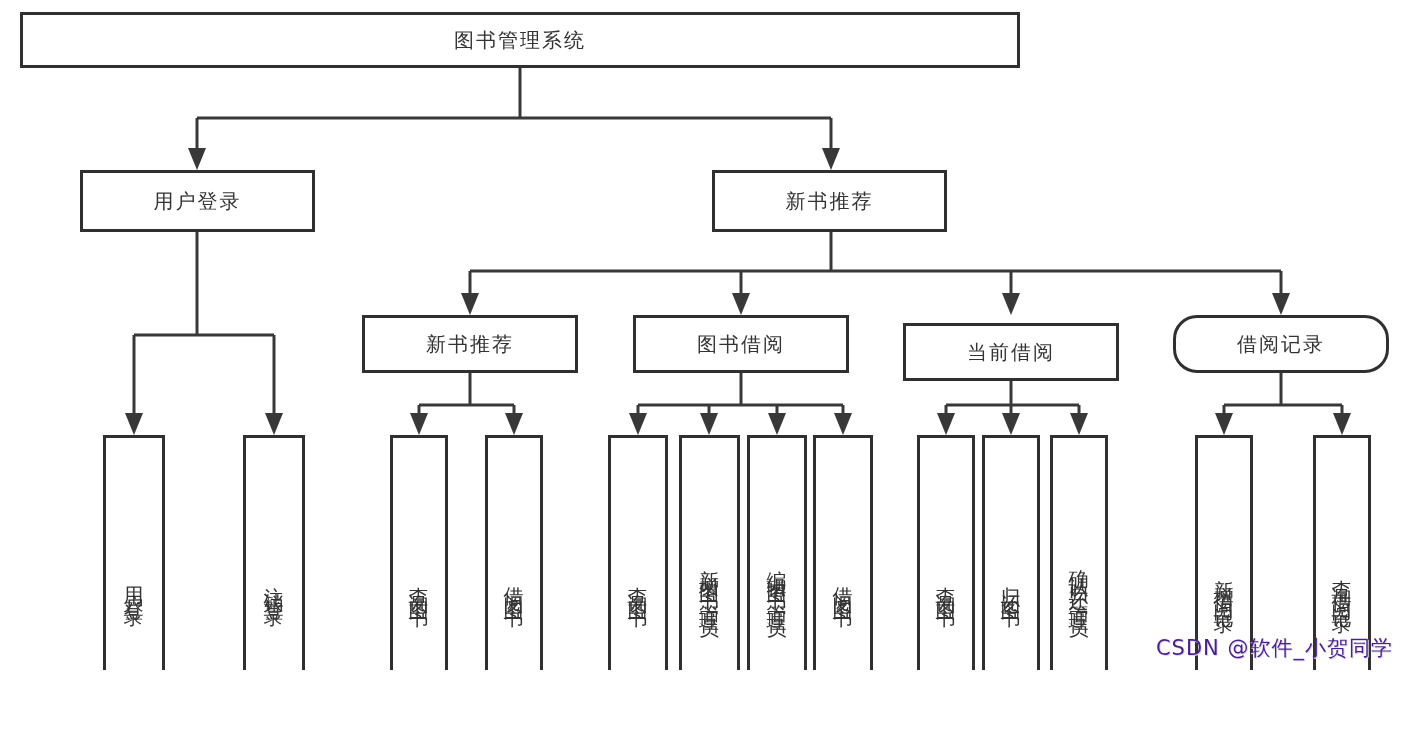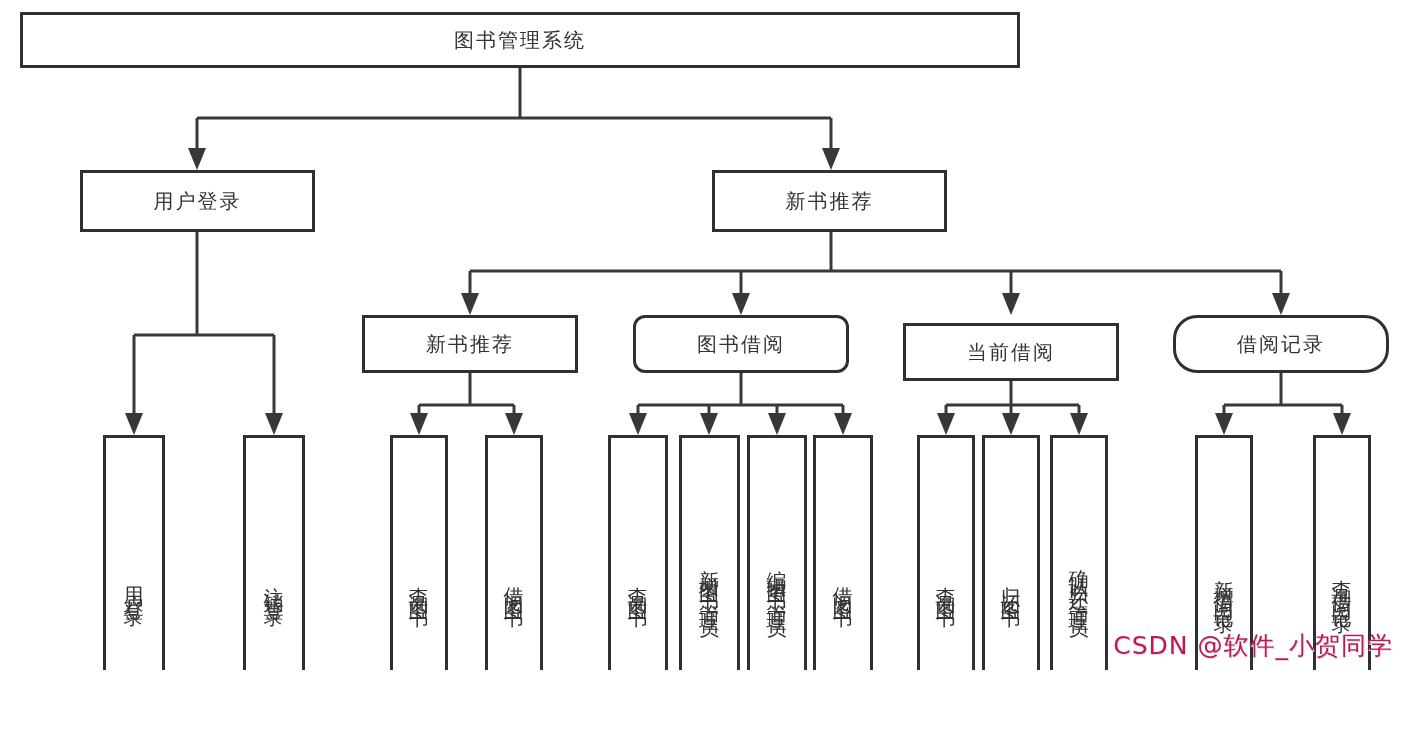--- a/index.html
+++ b/index.html
@@ -35,22 +35,22 @@
   #connectors{
     position:absolute;left:0;top:0;width:1405px;height:747px;
     z-index:1;
   }
   #connectors line{stroke:#383838;stroke-width:3;}
   #connectors polygon{fill:#383838;stroke:none;}
   .watermark{
     position:absolute;
     right:12px;
     bottom:8px;
-    color:#be185d;
-    font-size:25px;
+    color:#4c1d95;
+    font-size:21px;
     letter-spacing:1px;
     text-shadow:1px 1px 0 #dcdcdc;
     z-index:5;
     white-space:nowrap;
   }
 </style>
 </head>
 <body>
 
 <div id="canvas">
@@ -124,21 +124,21 @@
   <div class="node" style="left:80px;top:170px;width:235px;height:62px;">
     <span>用户登录</span>
   </div>
   <div class="node" style="left:712px;top:170px;width:235px;height:62px;">
     <span>新书推荐</span>
   </div>
 
   <div class="node" style="left:362px;top:315px;width:216px;height:58px;align-items:center;">
     <span>新书推荐</span>
   </div>
-  <div class="node" style="left:633px;top:315px;width:216px;height:58px;border-radius:12px;">
+  <div class="node" style="left:633px;top:315px;width:216px;height:58px;">
     <span>图书借阅</span>
   </div>
   <div class="node" style="left:903px;top:315px;width:216px;height:58px;margin-top:8px;">
     <span>当前借阅</span>
   </div>
   <div class="node" style="left:1173px;top:315px;width:216px;height:58px;border-radius:24px;">
     <span>借阅记录</span>
   </div>
 
   <div class="node leaf" style="left:103px;top:435px;width:62px;height:300px;">

